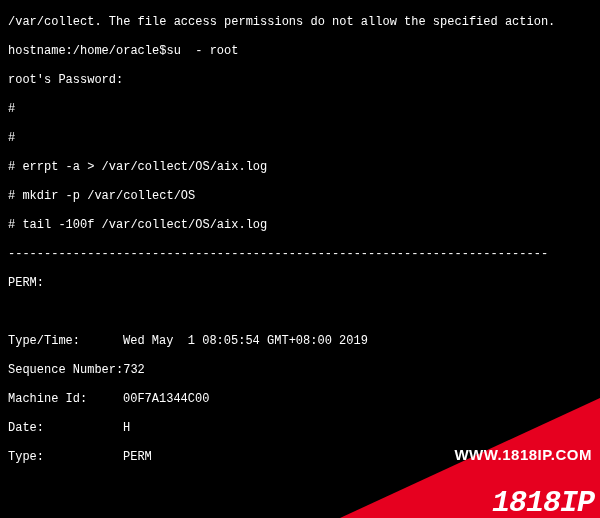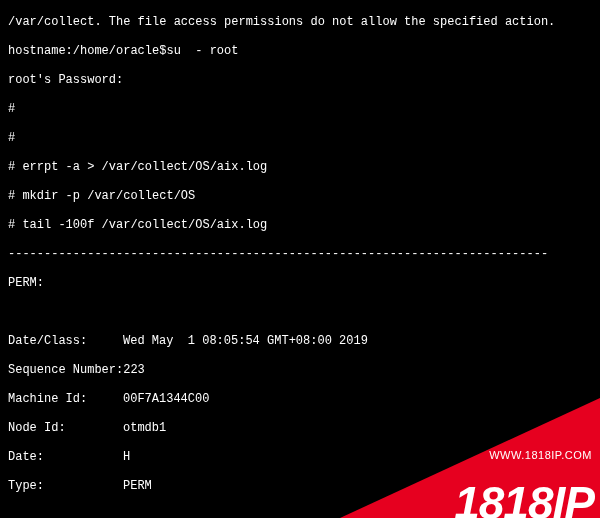--- a/index.html
+++ b/index.html
@@ -6,43 +6,42 @@
     font-family:"Courier New",Courier,monospace;font-size:12px;line-height:14.5px;overflow:hidden}
   .term{padding:0 8px;white-space:pre}
   .row{white-space:pre}
   .kv{display:flex}
   .k{min-width:115px;display:inline-block}
   .v{display:inline-block}
   .watermark{position:absolute;right:0;bottom:0;width:260px;height:120px;pointer-events:none}
   .tri{position:absolute;right:0;bottom:0;width:0;height:0;
     border-left:260px solid transparent;border-bottom:120px solid #e6001f}
   .wm-url{position:absolute;right:8px;bottom:56px;color:#fff;font-family:Arial,sans-serif;
-    font-size:11px;font-weight:normal;letter-spacing:0.5px}
-  .wm-brand{position:absolute;right:6px;bottom:8px;color:#fff;font-family:Liberation Sans, sans-serif;
-    font-size:46px;font-weight:900;font-style:italic;letter-spacing:-1px}
+    font-size:15px;font-weight:bold;letter-spacing:0.5px}
+  .wm-brand{position:absolute;right:6px;bottom:8px;color:#fff;font-family:Liberation Mono, monospace;
+    font-size:30px;font-weight:900;font-style:italic;letter-spacing:-1px}
 </style>
 </head>
 <body>
 
 <div class="term">
 <div class="row">/var/collect. The file access permissions do not allow the specified action.</div>
 <div class="row">hostname:/home/oracle$su  - root</div>
 <div class="row">root's Password:</div>
 <div class="row">#</div>
 <div class="row">#</div>
 <div class="row"># errpt -a &gt; /var/collect/OS/aix.log</div>
 <div class="row"># mkdir -p /var/collect/OS</div>
 <div class="row"># tail -100f /var/collect/OS/aix.log</div>
 <div class="row">---------------------------------------------------------------------------</div>
 <div class="kv"><span class="k">PERM:</span></div>
 <div class="row"> </div>
-<div class="kv"><span class="k">Date/Class:</span><span class="v">Wed May  1 08:05:54 GMT+08:00 2019</span></div>
-<div class="kv"><span class="k">Sequence Number:</span><span class="v">223</span></div>
+<div class="kv"><span class="k">Type/Time:</span><span class="v">Wed May  1 08:05:54 GMT+08:00 2019</span></div>
+<div class="kv"><span class="k">Sequence Number:</span><span class="v">732</span></div>
 <div class="kv"><span class="k">Machine Id:</span><span class="v">00F7A1344C00</span></div>
-<div class="kv"><span class="k">Node Id:</span><span class="v">otmdb1</span></div>
 <div class="kv"><span class="k">Date:</span><span class="v">H</span></div>
 <div class="kv"><span class="k">Type:</span><span class="v">PERM</span></div>
 
 
 
 
 
 
 
 

